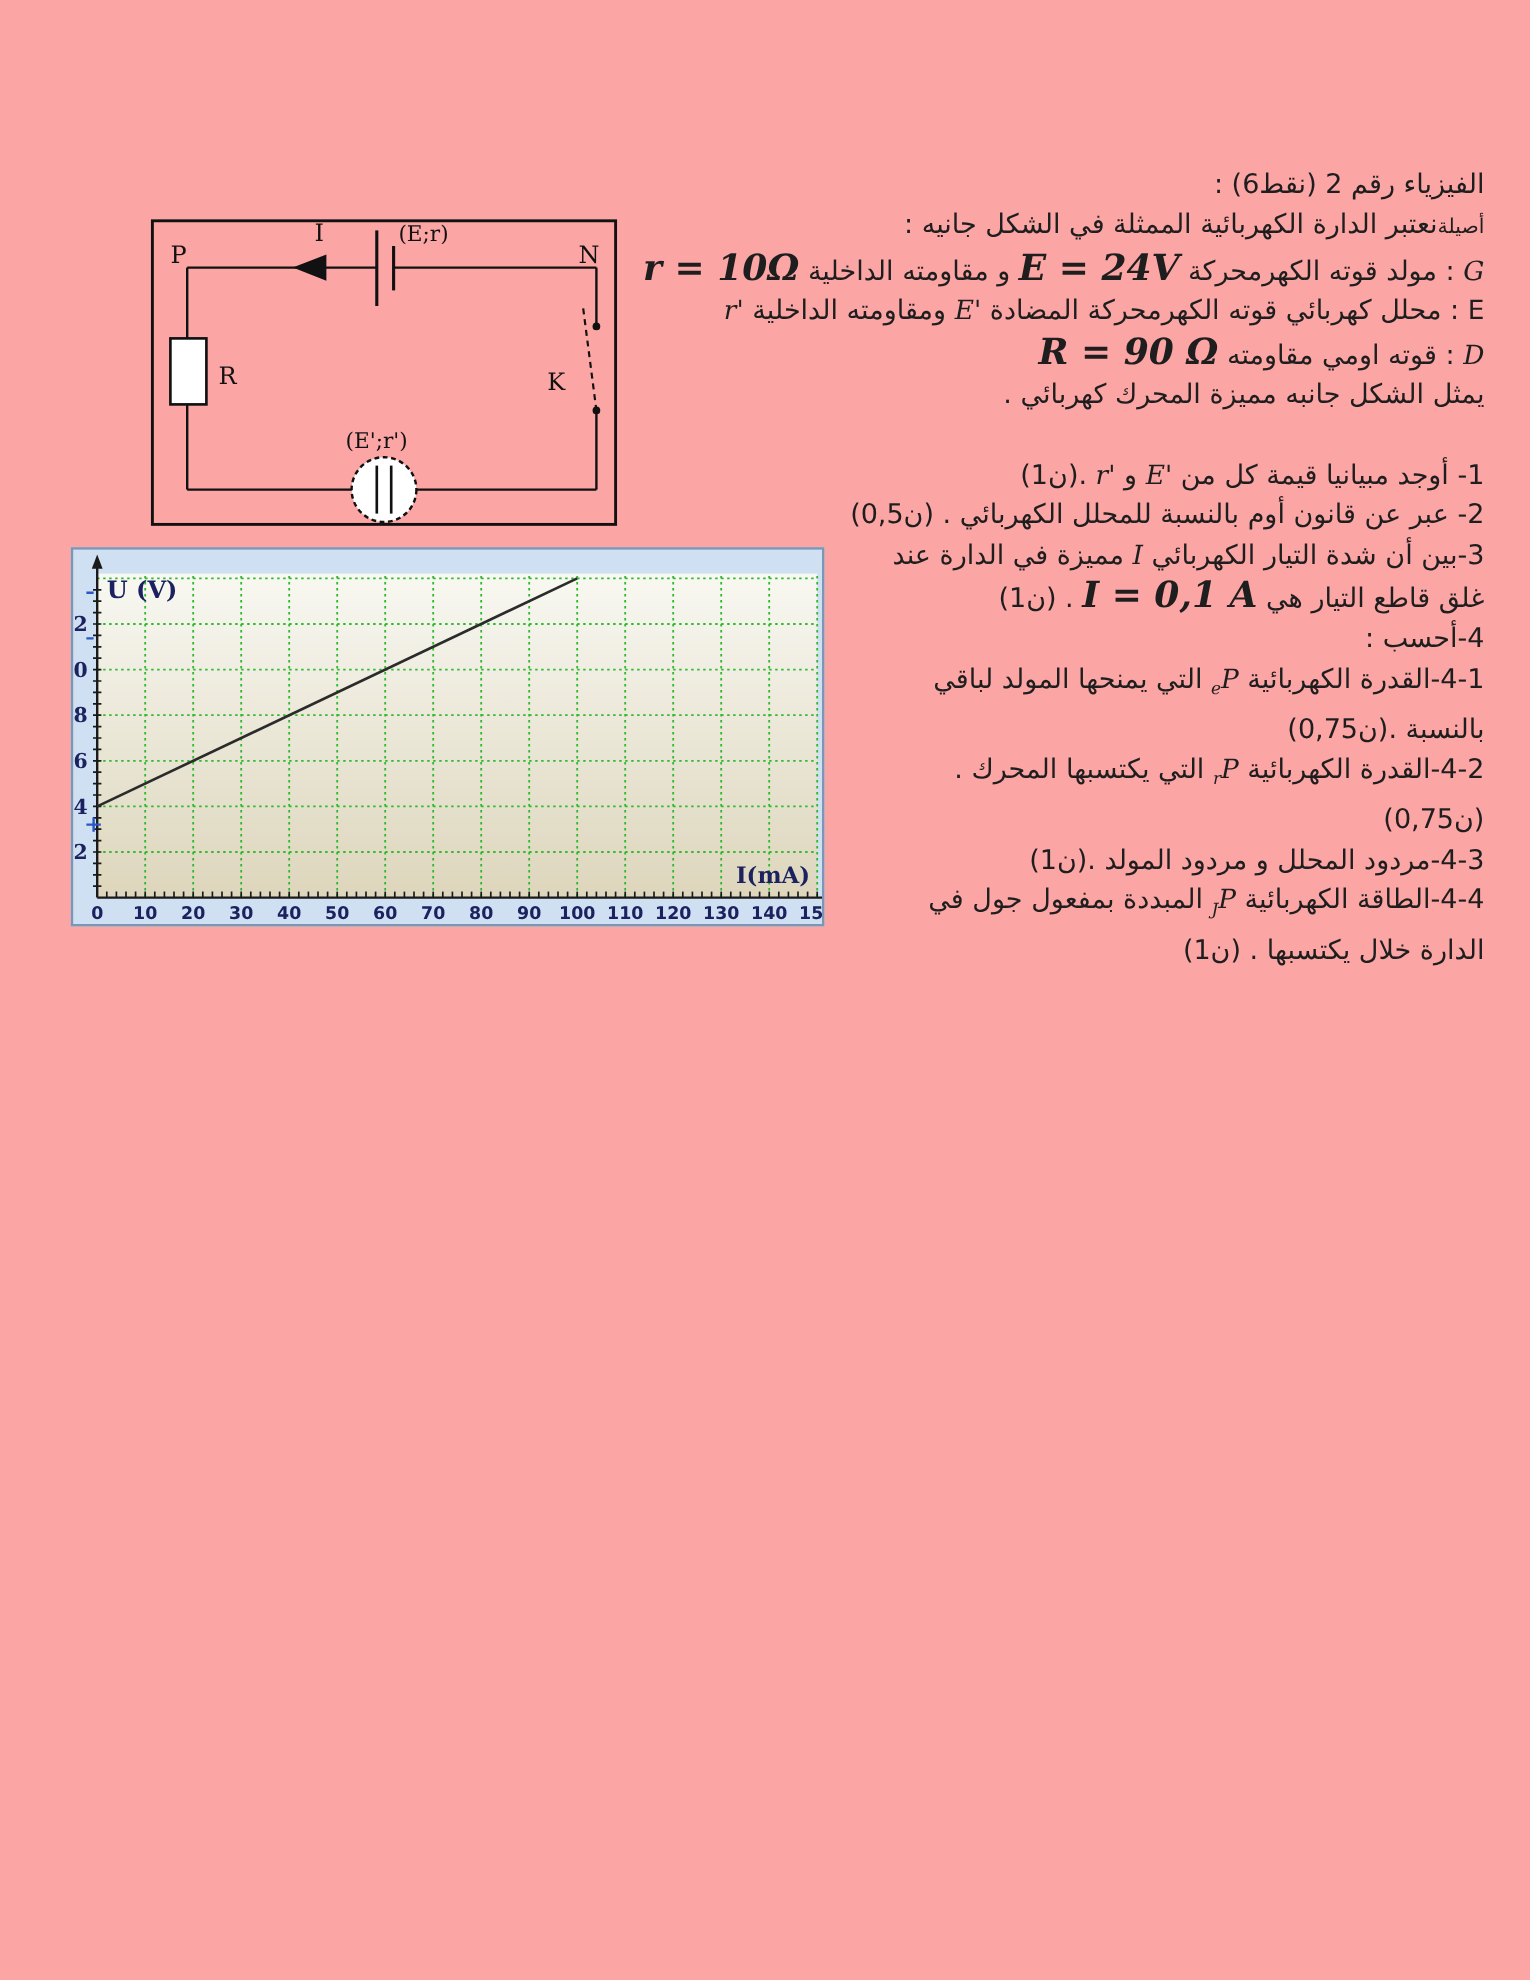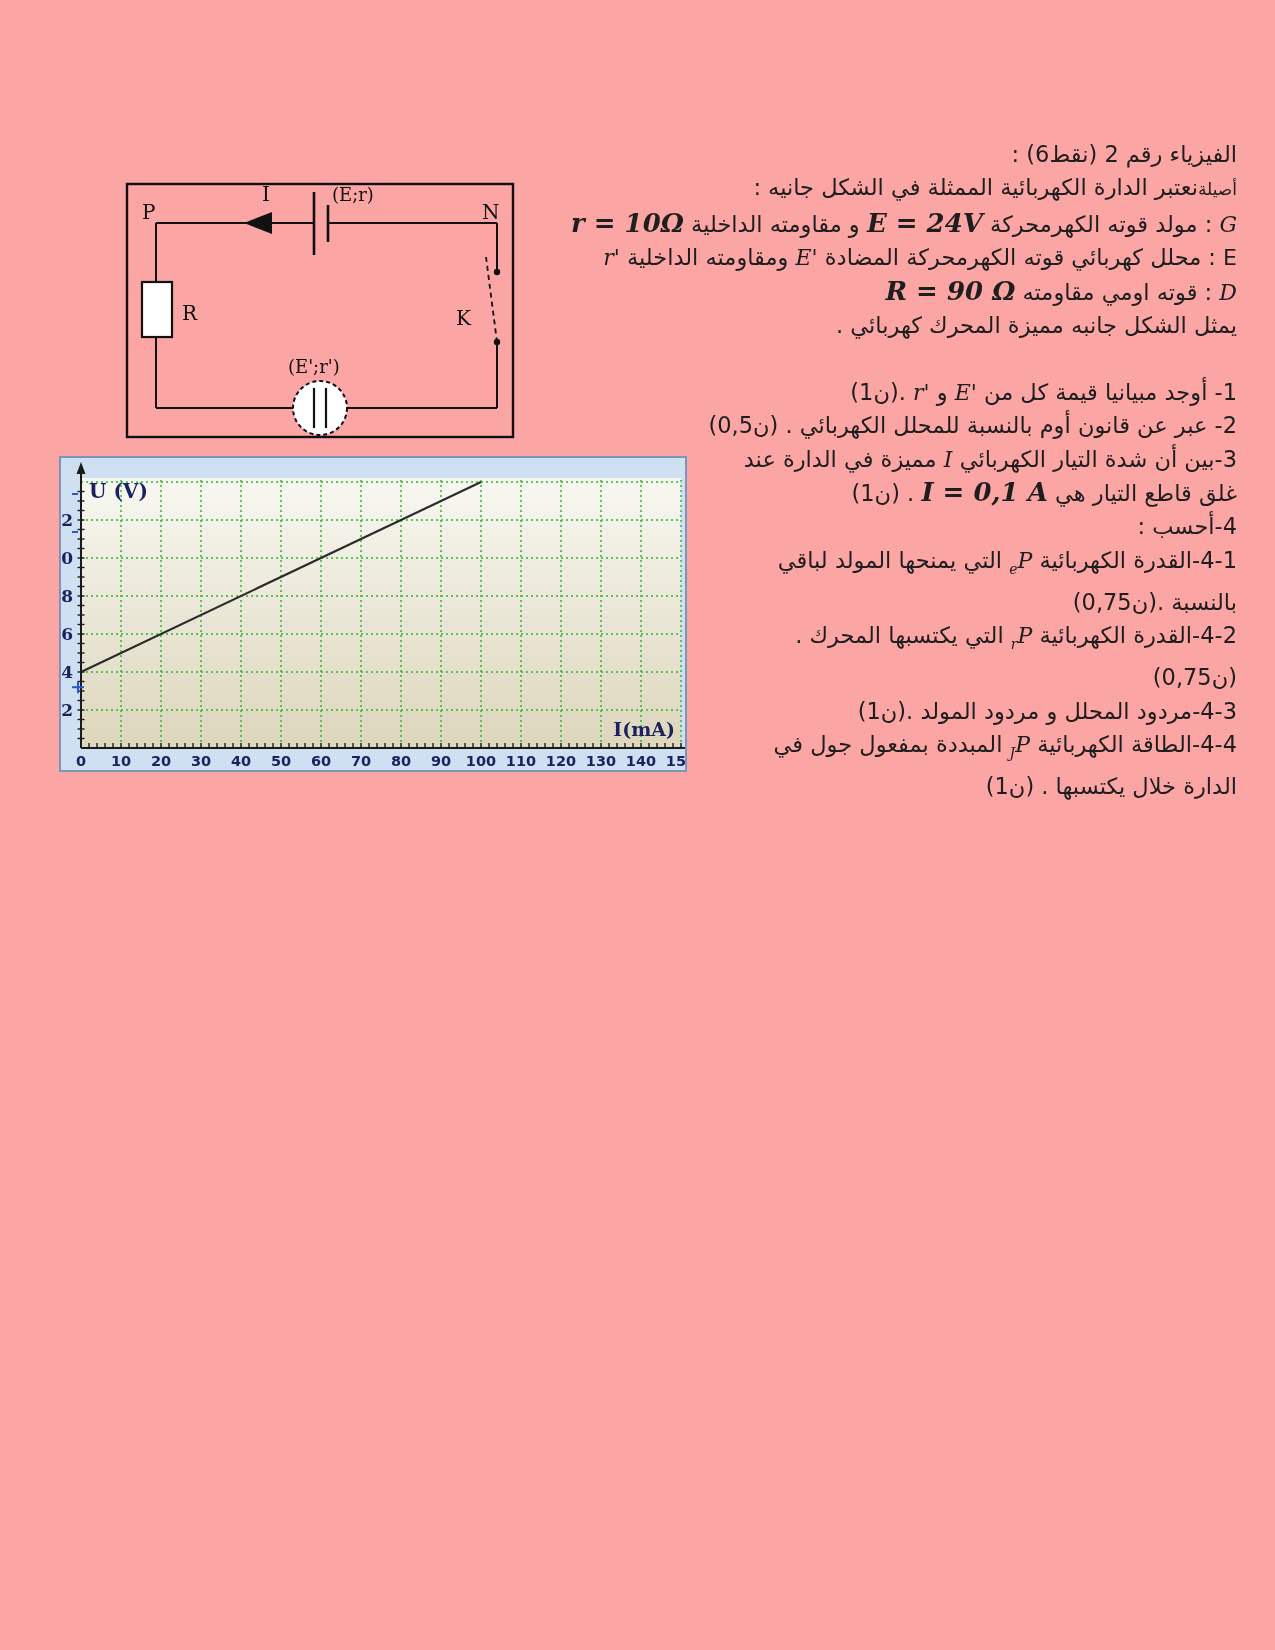--- a/index.html
+++ b/index.html
@@ -17,21 +17,21 @@
     direction:rtl;
     text-align:right;
     color:#1e1e1e;
     font-size:22.5px;
     line-height:33.4px;
   }
   .line{white-space:nowrap;}
   .t-ar{font-family:"DejaVu Sans",sans-serif;}
   .t-small{font-size:17px;text-align:center;}
   .t-mi{font-family:"DejaVu Serif",serif;font-style:italic;font-size:22px;}
-  .t-mb{font-family:"DejaVu Serif",serif;font-style:italic;font-weight:bold;font-size:26px;}
+  .t-mb{font-family:"DejaVu Serif",serif;font-style:italic;font-weight:bold;font-size:30px;}
   .t-plain{font-size:22px;}
   .t-score{font-family:"DejaVu Sans",sans-serif;}
   sub.t-sub{font-family:"DejaVu Serif",serif;font-style:italic;font-size:14px;}
   
   .circuit{
     position:absolute;left:120px;top:175px;width:400px;height:270px;
   }
   
   .graph-frame{
     position:absolute;left:59px;top:456px;width:628px;height:316px;

